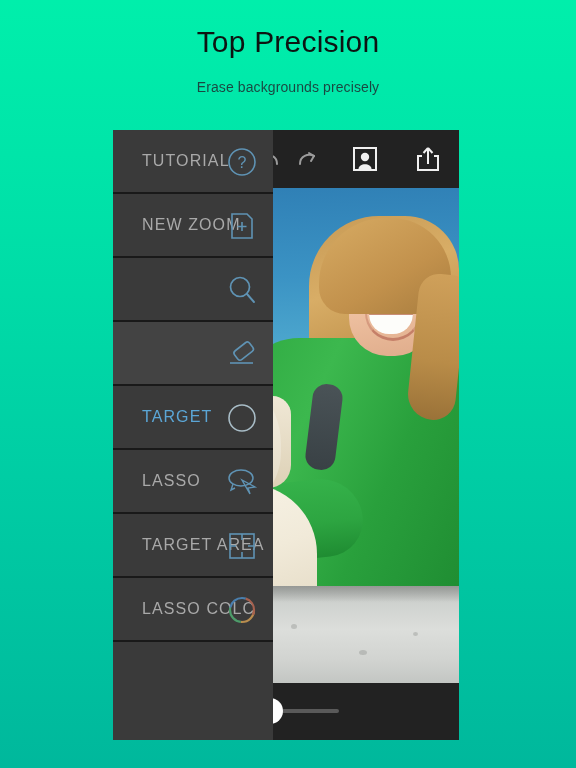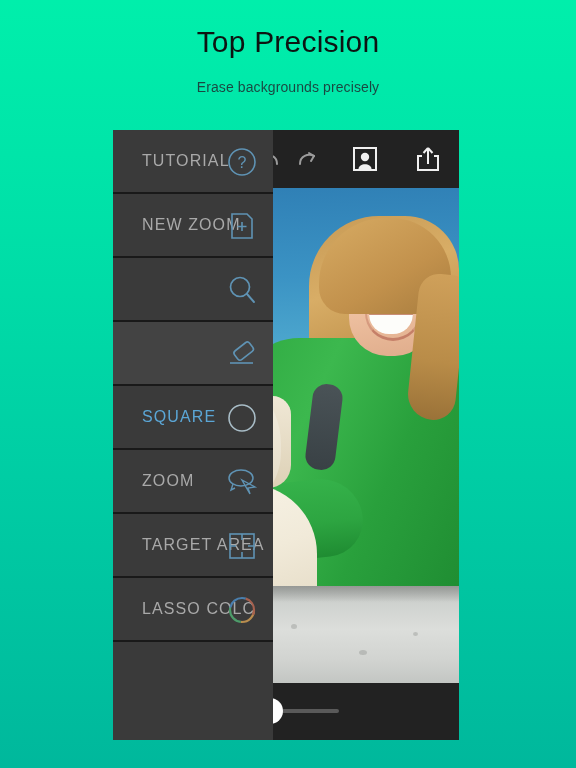--- a/index.html
+++ b/index.html
@@ -403,32 +403,32 @@
       <div class="menu-row active-row">
         <span class="menu-icon">
           <svg width="34" height="34" viewBox="0 0 34 34">
             <rect x="9" y="9" width="19" height="11" rx="3" stroke="#5f93b4" stroke-width="1.6" fill="none" transform="rotate(-38 18 14)"></rect>
             <path d="M5 26 L28 26" stroke="#5f93b4" stroke-width="1.6"></path>
           </svg>
         </span>
       </div>
 
       <div class="menu-row">
-        <span class="menu-label accent">SQUARE</span>
+        <span class="menu-label accent">TARGET</span>
         <span class="menu-icon">
           <svg width="34" height="34" viewBox="0 0 34 34">
             <circle cx="17" cy="17" r="13" stroke="#a8bcc6" stroke-width="1.6" fill="none"></circle>
           </svg>
         </span>
       </div>
 
 
 
       <div class="menu-row">
-        <span class="menu-label">ZOOM</span>
+        <span class="menu-label">LASSO</span>
         <span class="menu-icon">
           <svg width="34" height="34" viewBox="0 0 34 34">
             <ellipse cx="16" cy="13" rx="12" ry="8" stroke="#5f93b4" stroke-width="1.5" fill="none"></ellipse>
             <path d="M8 19 L6 25 L10 23" stroke="#5f93b4" stroke-width="1.4" fill="none"></path>
             <path d="M17 15 L30 22 L23 23 L25 29 Z" stroke="#5f93b4" stroke-width="1.4" fill="none"></path>
           </svg>
         </span>
       </div>
 
       <div class="menu-row">

